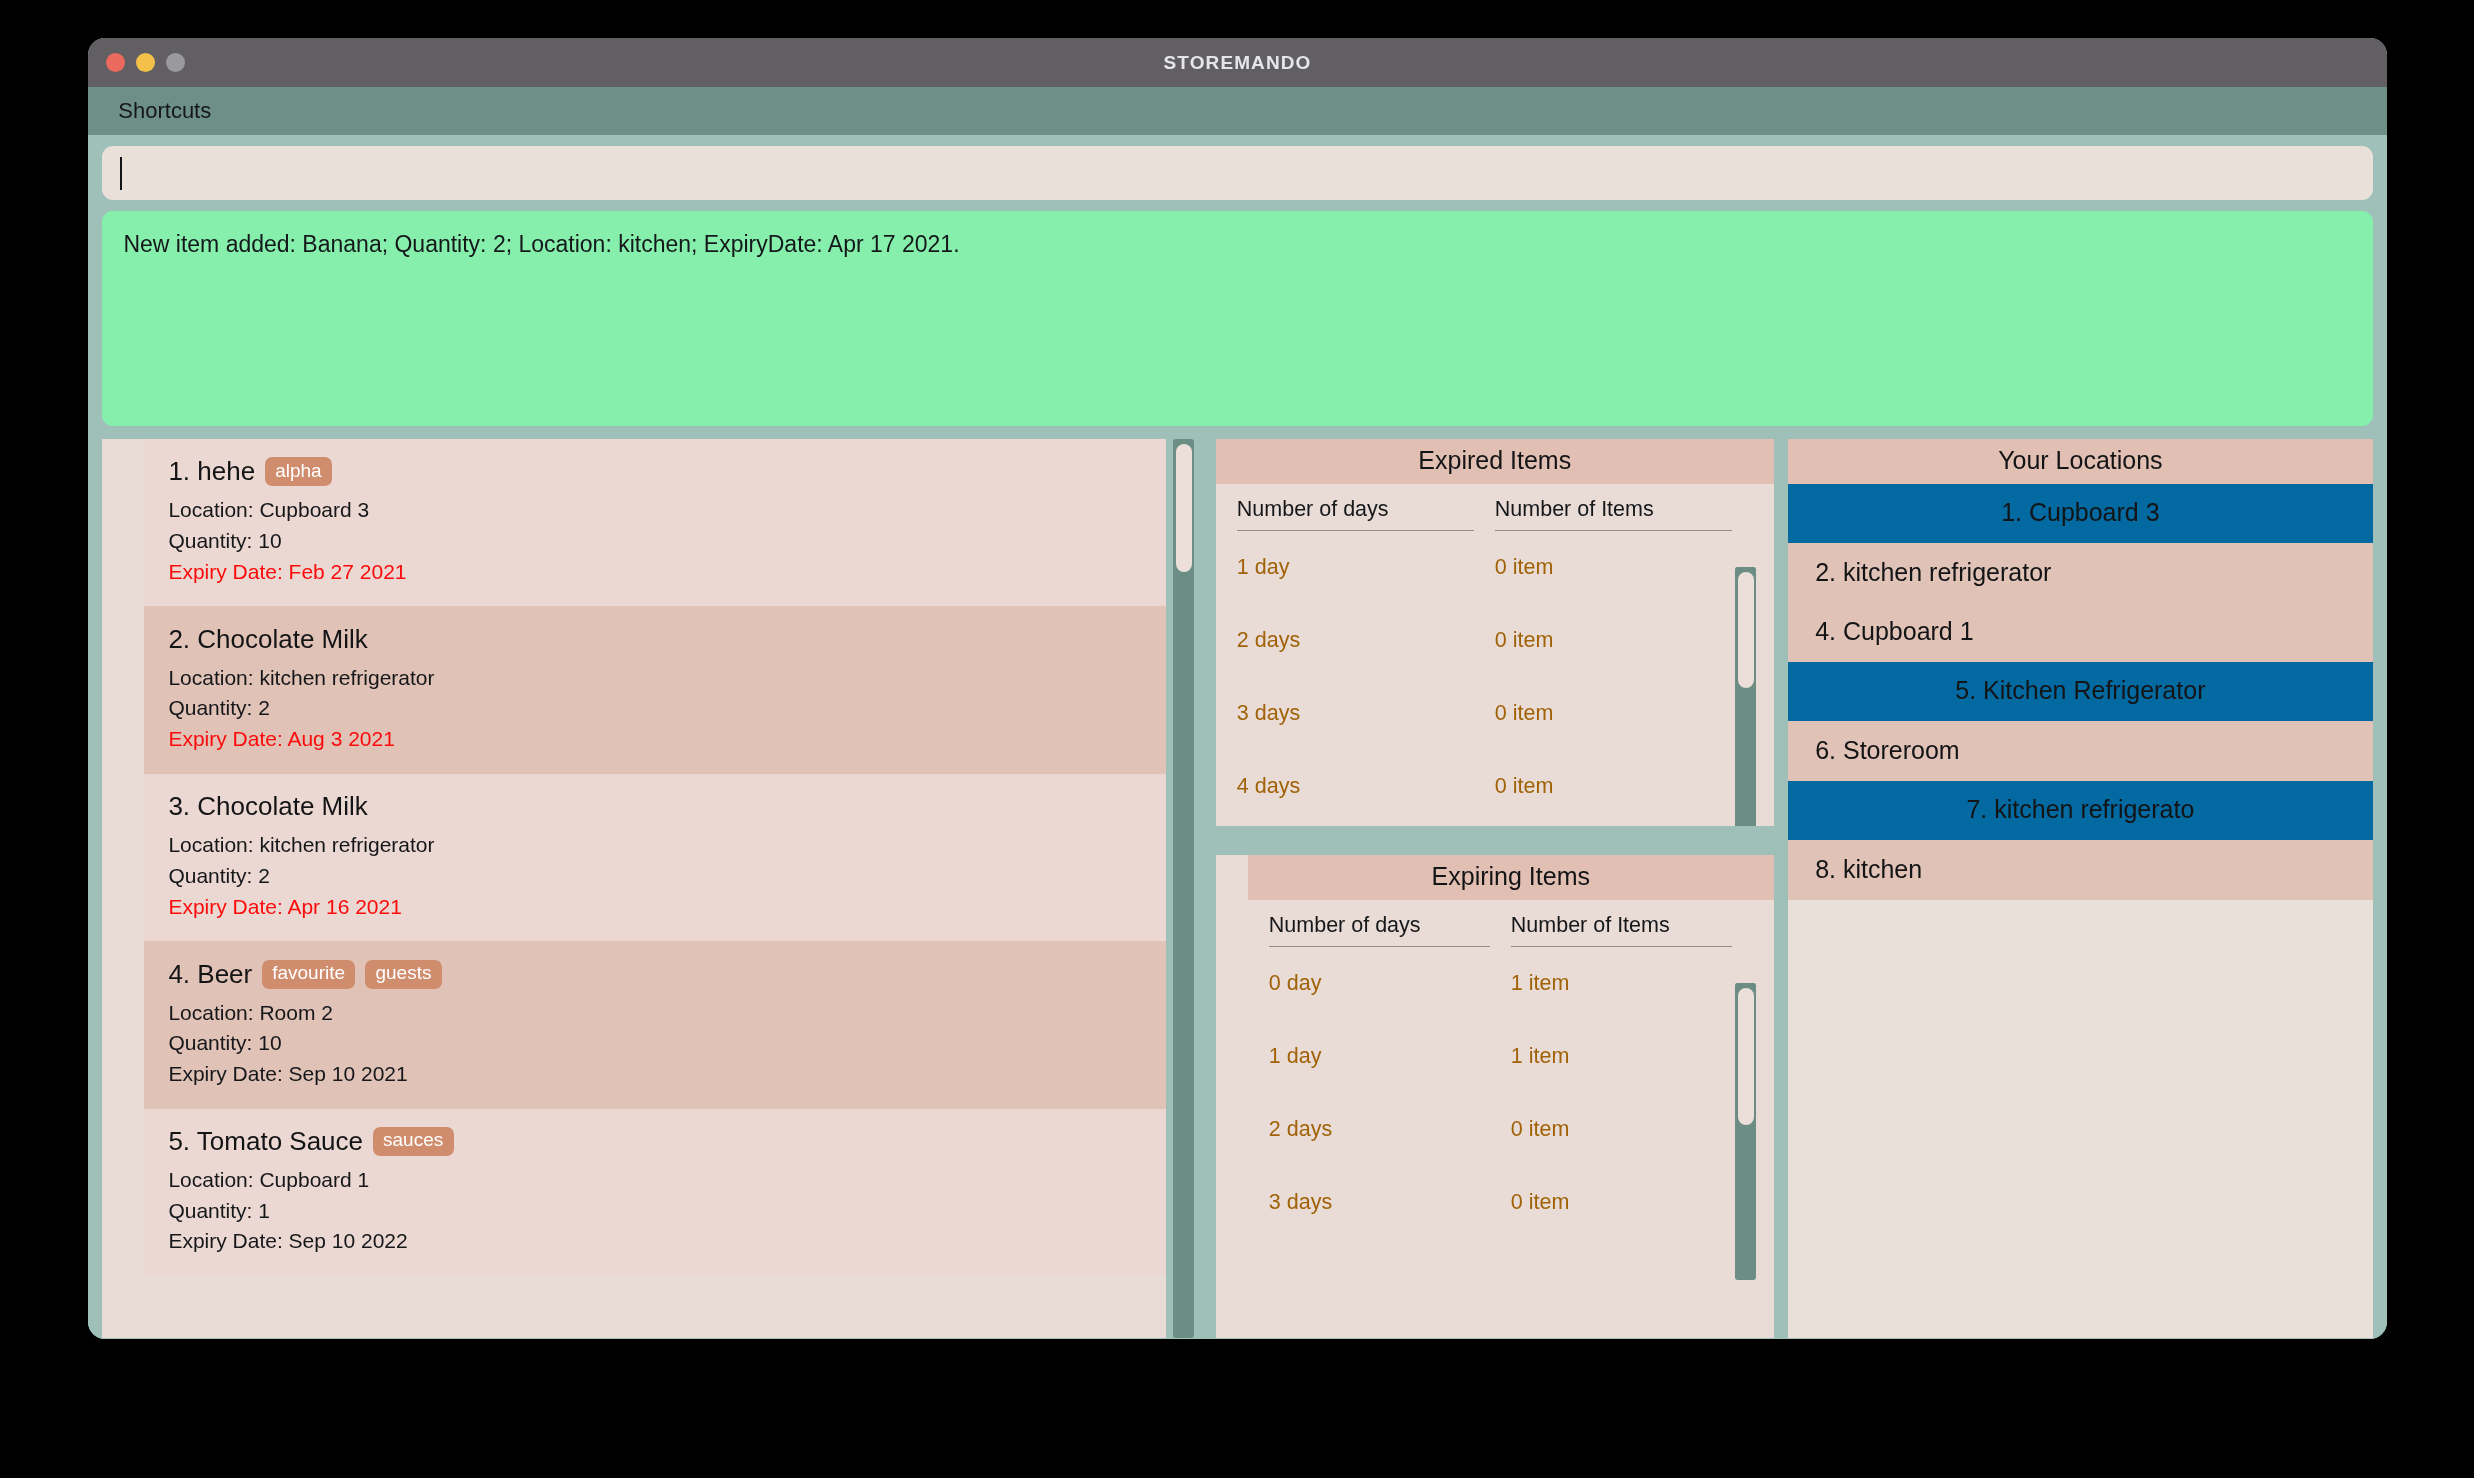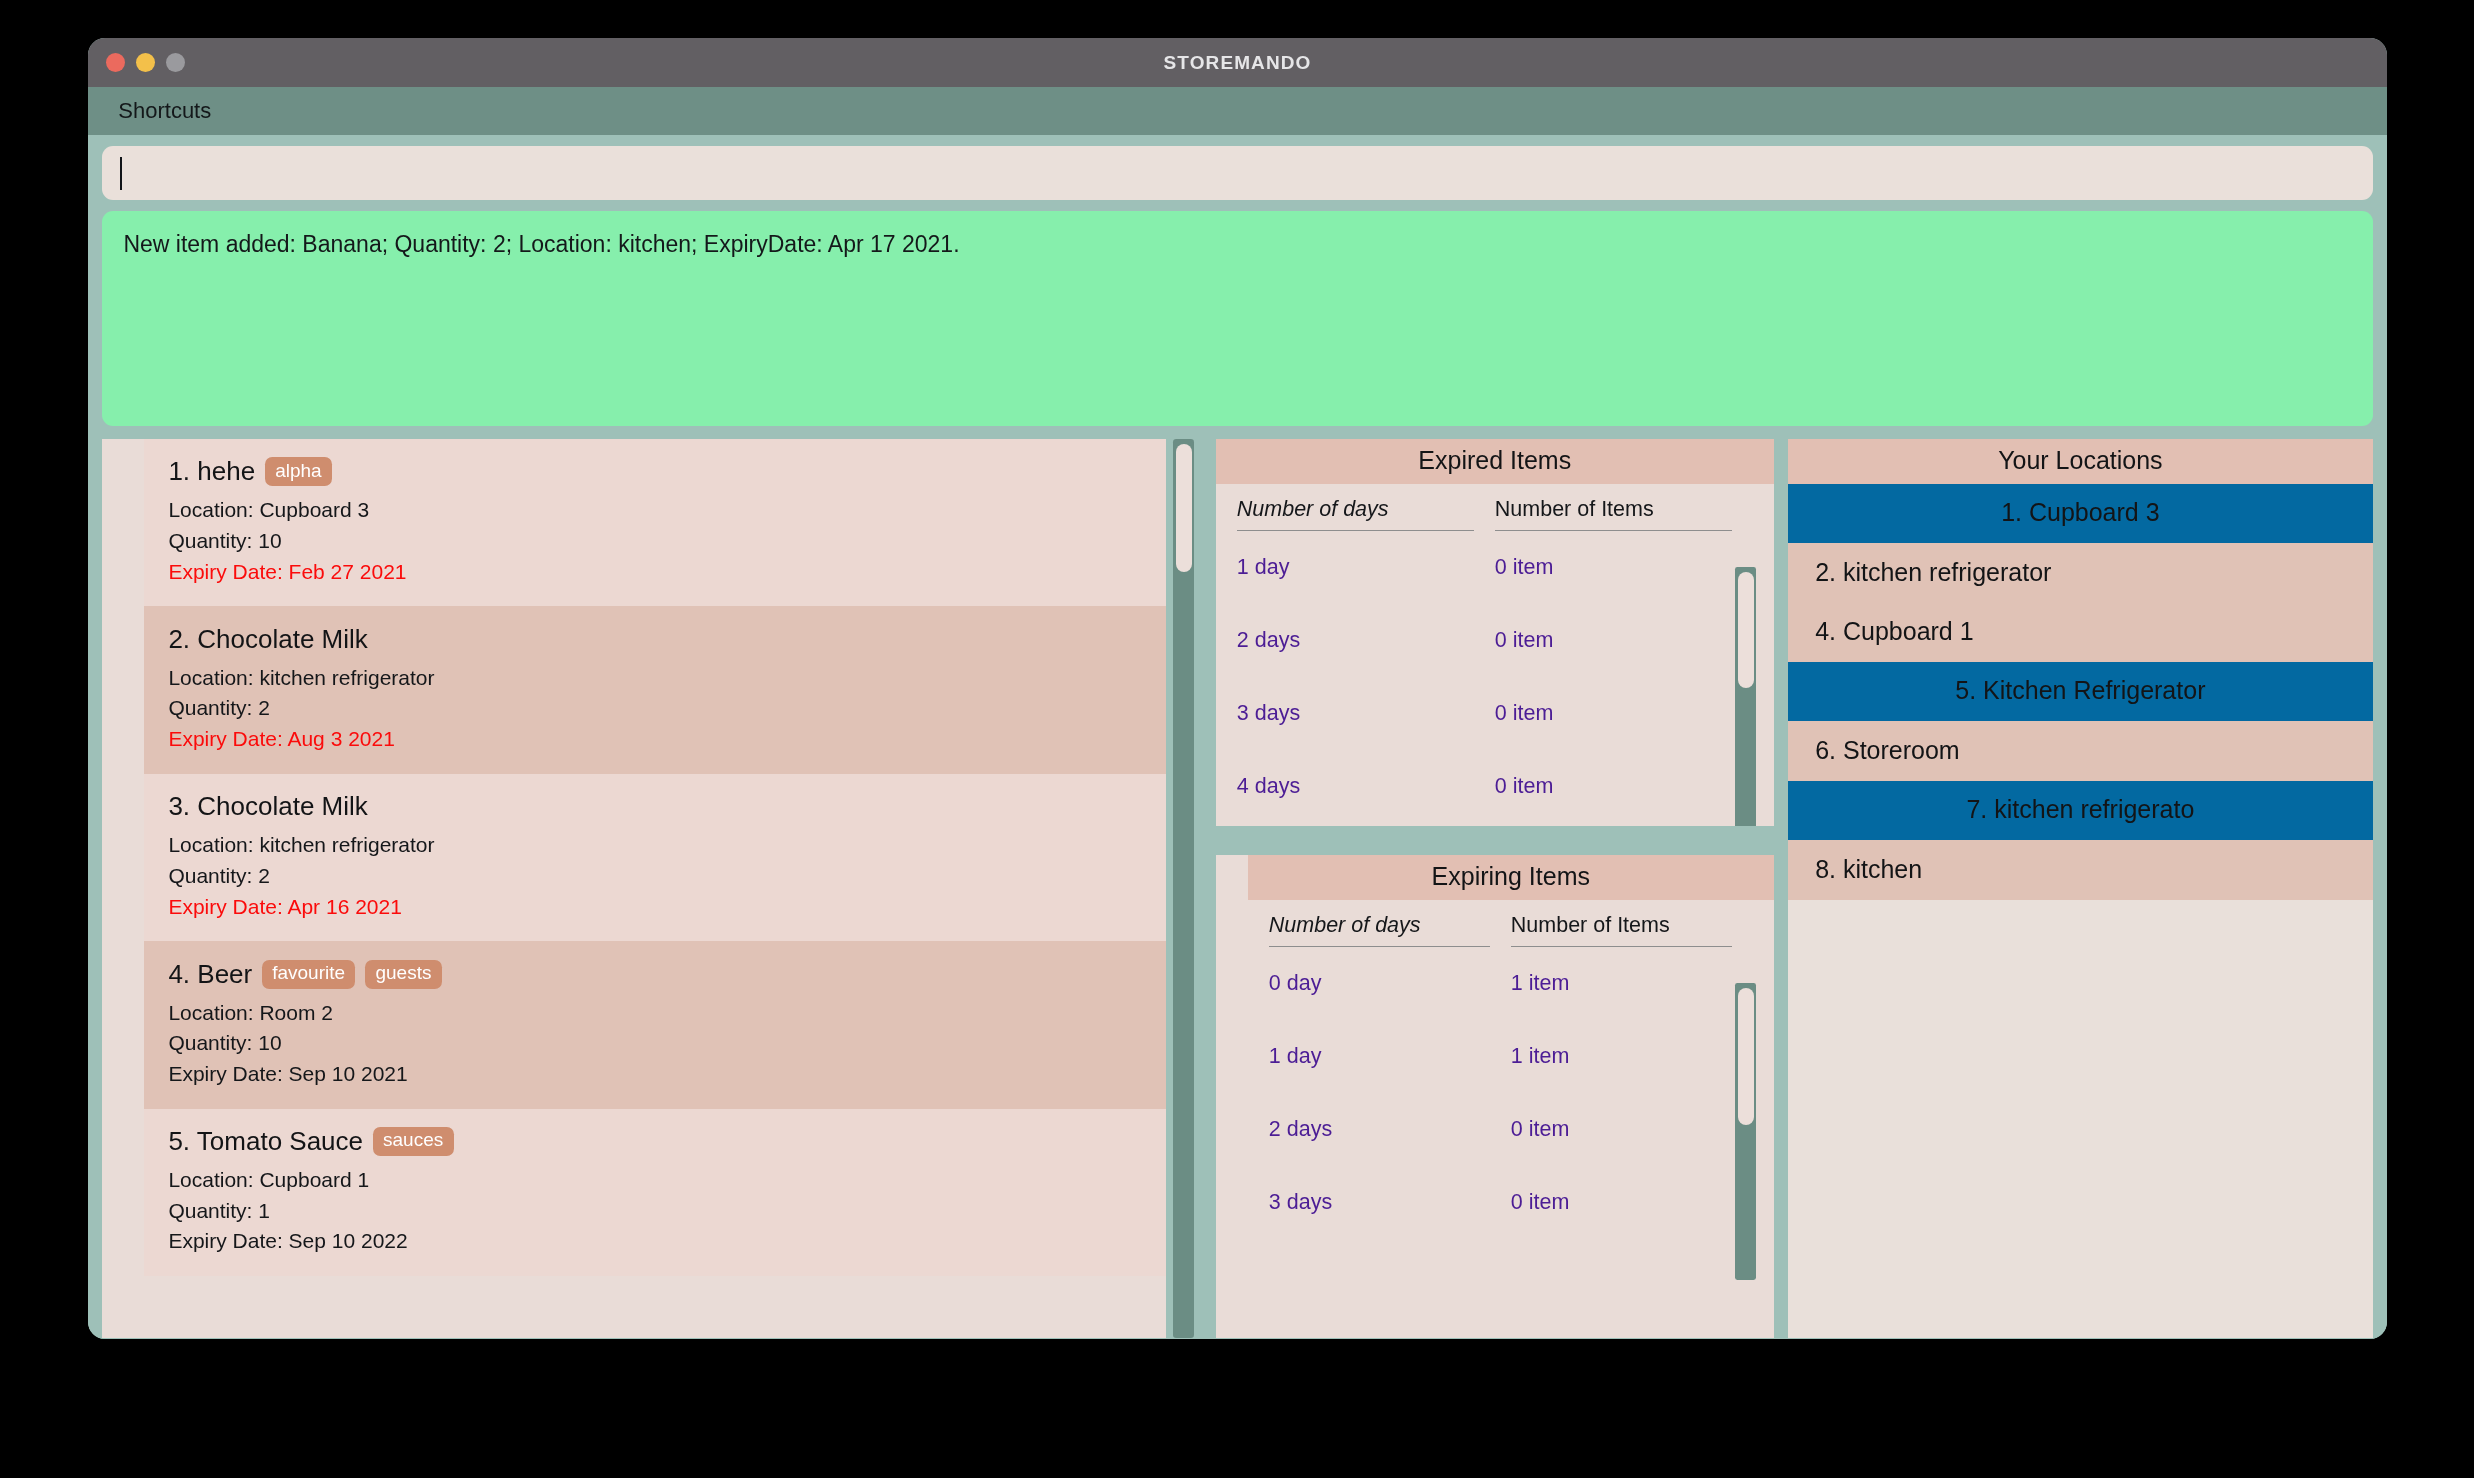--- a/index.html
+++ b/index.html
@@ -215,39 +215,39 @@
     display: flex;
     padding: 12.8px 21px 0 21px;
   }
   .th {
     font-size: 21.5px;
     color: #15171a;
     padding-bottom: 8px;
     border-bottom: 1.6px solid #8e8e8e;
     margin-right: 21px;
   }
-  .th.col-days  { width: 239px; font-style: italic; }
+  .th.col-days  { width: 239px; }
   .th.col-items { width: 239px; }
 
   .table-body {
     position: relative;
     overflow: hidden;
   }
   .expired-panel .table-body  { height: 301px; }
   .expiring-panel .table-body { height: 301px; }
 
   .trow {
     display: flex;
     padding: 0 21px;
     height: 73px;
     align-items: center;
   }
   .td {
     font-size: 21.5px;
-    color: #4c1d95;
+    color: #a16207;
     margin-right: 21px;
   }
   .td.col-days  { width: 239px; }
   .td.col-items { width: 239px; }
 
   .inner-scroll-track {
     position: absolute;
     right: 17.5px;
     width: 21px;
     background: #6b8d84;

